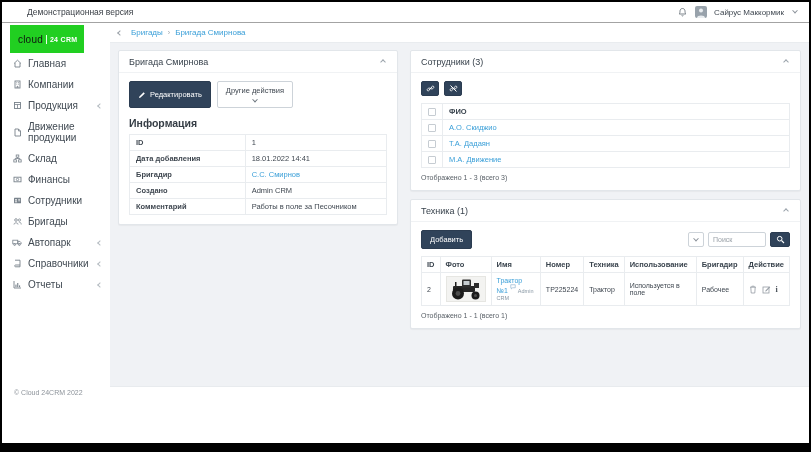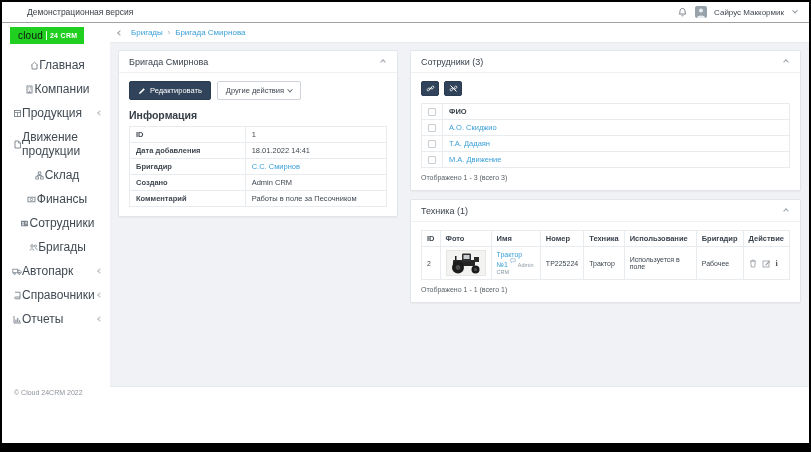--- a/index.html
+++ b/index.html
@@ -17,27 +17,27 @@
   .chev { display:inline-block; width:4px; height:4px; border-right:1px solid currentColor; border-bottom:1px solid currentColor; }
   .chev.down { transform:rotate(45deg) translate(-1px,-1px); }
   .chev.up { transform:rotate(-135deg); }
   .chev.left { transform:rotate(135deg); }
   .tb-chev { color:#8a9199; margin-left:2px; }
 
   
   .body-row { display:flex; height:420px; }
   .sidebar { width:108px; background:#fff; position:relative; flex:none; }
   .logo-wrap { padding:2px 0 0 8px; height:21px; }
-  .logo { background:#21cf21; color:#fff; display:inline-flex; align-items:center; gap:3px; padding:3px 7px 3px 8px; height:17px; }
+  .logo { background:#21cf21; color:#fff; display:inline-flex; align-items:center; gap:3px; padding:3px 7px 3px 8px; height:28px; }
   .logo .p1 { color:#101510; font-size:10px; letter-spacing:0.2px; }
   .logo .bar { width:1px; height:9px; background:#eaffea; }
   .logo .p2 { color:#fff; font-size:7px; font-weight:bold; letter-spacing:0.3px; }
 
   .menu { margin-top:9px; }
-  .menu-item { display:flex; align-items:center; padding:5px 8px 5px 10px; font-size:12px; color:#414a53; cursor:default;justify-content:center; }
+  .menu-item { display:flex; align-items:center; gap:6px; padding:5px 8px 5px 10px; font-size:10px; color:#414a53; cursor:default; }
   .menu-item .mi-icon { width:10px; display:flex; justify-content:center; flex:none; }
   .menu-item svg { display:block; }
   .menu-item .sub-chev { margin-left:auto; color:#b4bbc1; }
   .sidebar-footer { position:absolute; left:12px; top:366px; font-size:7px; color:#8d939a; }
 
   .main { flex:1; display:flex; flex-direction:column; background:#fff; min-width:0; }
   .crumb-bar { height:20px; border-bottom:1px solid #e9ecef; display:flex; align-items:center; padding-left:4px; font-size:8px; gap:5px; background:#fff; }
   .collapse-toggle { color:#9aa1a8; padding:0 4px; }
   .crumb-link { color:#3a9fd8; text-decoration:none; }
   .crumb-sep { color:#9aa1a8; font-size:7px; }
@@ -46,21 +46,21 @@
   .content { background:#f0f2f5; height:344px; padding:7px 8px; display:flex; gap:12px; border-bottom:1px solid #e8ebee; }
   .col-left { width:280px; flex:none; }
   .col-right { flex:1; display:flex; flex-direction:column; gap:8px; min-width:0; }
 
   .card { background:#fff; border:1px solid #e2e6ea; border-radius:2px; box-shadow:0 1px 1px rgba(0,0,0,0.04); }
   .card-header { display:flex; align-items:center; justify-content:space-between; padding:6px 10px 5px; font-size:9px; color:#39434d; border-bottom:1px solid #f0f2f4; }
   .card-chev { color:#9aa3ab; margin-right:2px; }
   .card-body { padding:8px 10px 9px; }
 
   .btn-navy { background:#30435a; color:#fff; border:1px solid #2b3c51; border-radius:2px; font-size:7.5px; padding:4px 8px; display:inline-flex; align-items:center; gap:4px; cursor:pointer; }
-  .btn-white { background:#fff; color:#3f4750; border:1px solid #cdd3d9; border-radius:2px; font-size:7.5px; padding:4px 8px; display:inline-flex; align-items:center; gap:4px; cursor:pointer; }
+  .btn-white { background:#fff; color:#3f4750; border:1px solid #cdd3d9; border-radius:2px; font-size:7.5px; padding:4px 8px; display:inline-flex; align-items:center; gap:4px; cursor:pointer;flex-direction:column; }
   .btn-icon { width:18px; height:15px; padding:0; justify-content:center; }
 
   .section-title { font-size:10.5px; font-weight:bold; color:#353d45; margin:9px 0 5px; }
 
   table { border-collapse:collapse; width:100%; }
   .tbl td, .tbl th { border:1px solid #e9ecef; padding:3px 6px; font-size:7.5px; color:#3f4750; }
   .tbl th { text-align:left; color:#39434d; }
   .info-lbl { font-weight:bold; width:45%; }
   a.lnk { color:#3a9fd8; text-decoration:none; }
 
@@ -343,20 +343,37 @@
               <div class="summary">Отображено 1 - 3 (всего 3)</div>
             </div>
           </div>
 
           <div class="card">
             <div class="card-header">
               <span>Техника (1)</span>
               <span class="chev up card-chev"></span>
             </div>
             <div class="card-body">
+              <div class="toolbar">
+                <button class="btn-navy">
+                  <span>Добавить</span>
+                </button>
+                <div class="right">
+                  <span class="mini-dd">
+                      <span class="chev down"></span>
+                    </span>
+                  <input class="search-input" placeholder="Поиск" style="">
+                  <button class="btn-search">
+                    <svg width="9" height="9" viewBox="0 0 9 9">
+                        <circle cx="3.7" cy="3.7" r="2.3" fill="none" stroke="#fff" stroke-width="1"></circle>
+                        <path d="M5.5 5.5 L8 8" stroke="#fff" stroke-width="1.1"></path>
+                      </svg>
+                  </button>
+                </div>
+              </div>
               <table class="tbl eq-tbl">
                 <thead>
                   <tr>
                     <th style="width:14px;">ID</th>
                     <th style="width:48px;">Фото</th>
                     <th>Имя</th>
                     <th style="width:38px;">Номер</th>
                     <th style="width:34px;">Техника</th>
                     <th style="width:72px;">Использование</th>
                     <th style="width:42px;">Бригадир</th>

